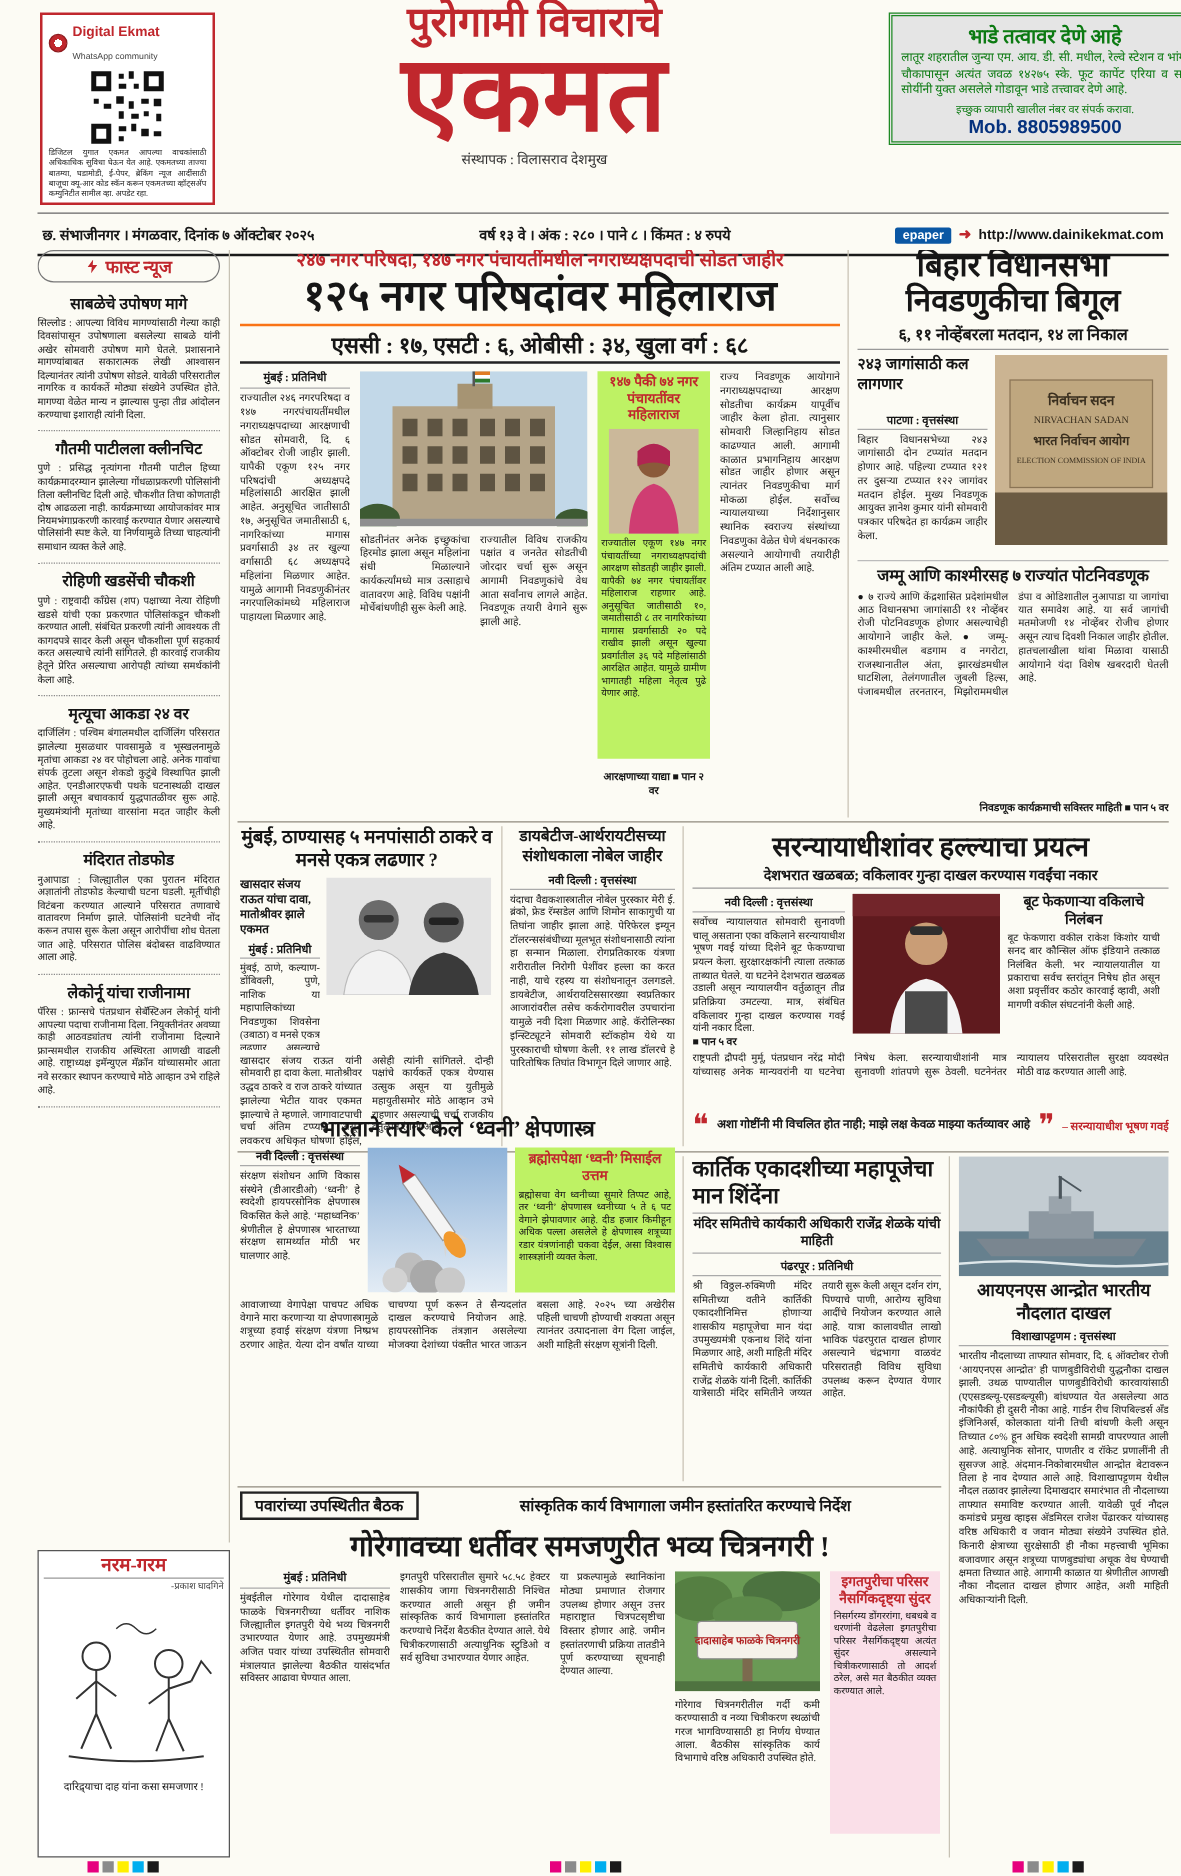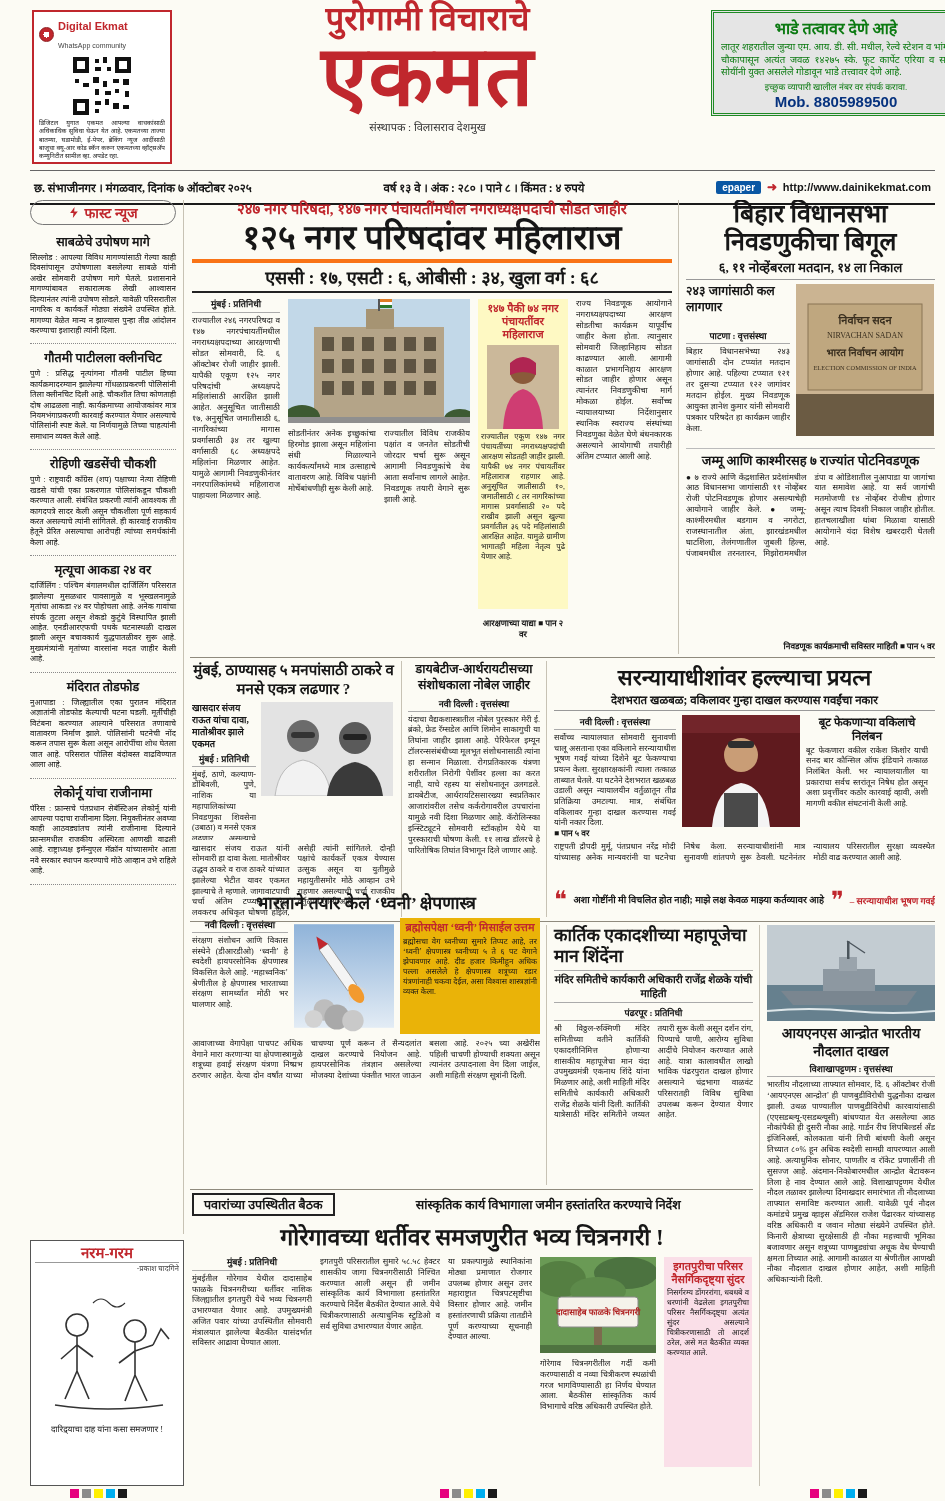--- a/index.html
+++ b/index.html
@@ -50,29 +50,29 @@
   
   .rule-h{position:absolute;border-top:1px solid #8f8a7d}
   #rule1{left:190px;top:657px;width:745px}
   #rule2{left:190px;top:921px;width:745px}
   #rule3{left:190px;top:1189px;width:563px}
 
   
   #lead{position:absolute;left:192px;top:200px;width:480px;height:454px;overflow:hidden}
   .lead-kicker{color:#c0272d;font-weight:bold;font-size:15px;text-align:center;line-height:1.2}
   .lead-headline{font-size:34px;font-weight:bold;text-align:center;white-space:nowrap;line-height:1.15}
-  .lead-subhead{font-size:18px;font-weight:bold;text-align:center;border-top:4px solid #f97316;border-bottom:2px solid #222;padding:2px 0;margin:2px 0 6px}
+  .lead-subhead{font-size:18px;font-weight:bold;text-align:center;border-top:2px solid #f97316;border-bottom:2px solid #222;padding:2px 0;margin:2px 0 6px}
   .lead-body{position:relative;height:348px}
   .lcol{position:absolute;font-size:8.2px;line-height:1.33;text-align:justify;overflow:hidden}
   .byline{font-weight:bold;font-size:9px;text-align:center;border-bottom:1px solid #aaa;margin-bottom:3px;padding-bottom:1px}
   #lead-c1{left:0;top:0;width:88px;height:348px}
   #lead-photo{position:absolute;left:96px;top:0;width:182px;height:124px}
   #lead-c2{left:96px;top:130px;width:88px;height:218px}
   #lead-c3{left:192px;top:130px;width:86px;height:218px}
-  #lead-box{position:absolute;left:286px;top:0;width:90px;height:310px;background:#fef9c3;padding:3px}
+  #lead-box{position:absolute;left:286px;top:0;width:90px;height:310px;background:#bef264;padding:3px}
   .lb-title{color:#c0272d;font-weight:bold;font-size:11px;text-align:center;line-height:1.2}
   .lb-body{font-size:7.7px;line-height:1.3;text-align:justify;margin-top:2px}
   #lead-cont{position:absolute;left:286px;top:318px;width:90px;font-size:8.4px;font-weight:bold;text-align:center}
   #lead-c5{left:384px;top:0;width:96px;height:348px}
 
   
   #bihar{position:absolute;left:678px;top:200px;width:257px;height:454px;border-left:1px solid #c7c2b4;padding-left:7px;overflow:hidden}
   .bh-headline{font-size:25px;font-weight:bold;text-align:center;line-height:1.12}
   .bh-subhead{font-size:13px;font-weight:bold;text-align:center;border-bottom:1px solid #999;padding:2px 0 3px;margin-bottom:4px}
   .bh-row{display:flex;gap:6px}
@@ -107,21 +107,21 @@
   .cj-quote{display:flex;align-items:center;gap:6px;margin-top:3px}
   .qmark{color:#c0272d;font-size:24px;line-height:.8;font-family:"DejaVu Sans",sans-serif}
   .cj-quote-text{font-size:9.5px;font-weight:bold;text-align:center;flex:1;line-height:1.3}
   .cj-quote-attr{color:#c0272d;font-size:9px;font-weight:bold;white-space:nowrap}
 
   
   #missile{position:absolute;left:192px;top:890px;width:348px;height:260px;overflow:hidden}
   .ms-headline{font-size:17.5px;font-weight:bold;text-align:center;white-space:nowrap;margin-bottom:4px}
   .ms-row{display:flex;gap:6px}
   .ms-col{width:96px;flex:0 0 auto}
-  .ms-box{width:140px;flex:0 0 auto;background:#eab308;padding:3px}
+  .ms-box{width:128px;flex:0 0 auto;background:#bef264;padding:3px}
   .ms-boxtitle{color:#c0272d;font-weight:bold;font-size:11px;text-align:center;line-height:1.25}
   .ms-boxbody{font-size:7.8px;line-height:1.3;text-align:justify;margin-top:2px}
   .ms-body2{font-size:8.1px;line-height:1.32;text-align:justify;column-count:3;column-gap:8px;height:98px;overflow:hidden;margin-top:5px}
 
   #kartik{position:absolute;left:546px;top:925px;width:207px;height:260px;border-left:1px solid #c7c2b4;padding-left:7px;overflow:hidden}
   .kt-headline{font-size:17.5px;font-weight:bold;line-height:1.2}
   .kt-deck{font-size:10.5px;font-weight:bold;text-align:center;line-height:1.3;border-top:1px solid #aaa;border-bottom:1px solid #aaa;padding:2px 0;margin:3px 0}
   .kt-body{font-size:8.1px;line-height:1.33;text-align:justify;column-count:2;column-gap:8px;height:158px;overflow:hidden}
 
   #ship{position:absolute;left:759px;top:925px;width:176px;height:561px;border-left:1px solid #c7c2b4;padding-left:7px;overflow:hidden}

